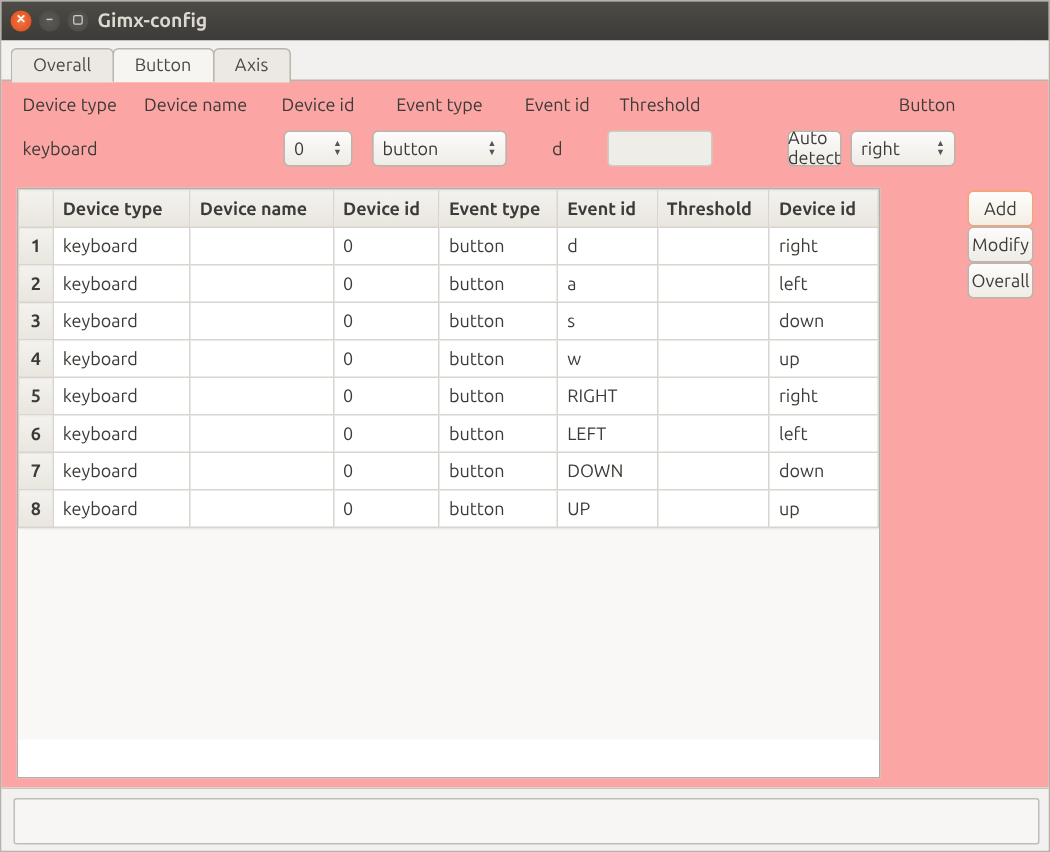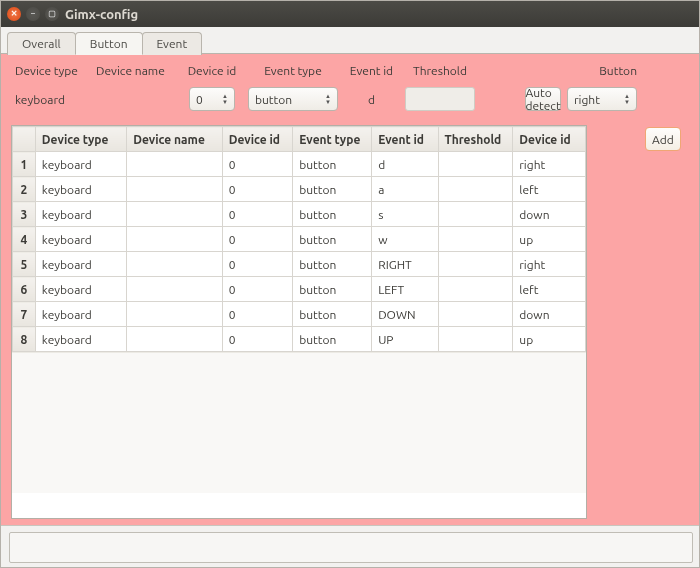--- a/index.html
+++ b/index.html
@@ -160,22 +160,22 @@
     font-weight: bold;
     width: 18px;
   }
   table.grid td { background:#fff; }
   table.grid td.rownum { font-weight: bold; }
   .grid-spacer { height: 140px; background:#f9f8f6; border-top:1px solid #eceae4;}
 
   .sidebuttons {
     width: 88px;
     display: flex;
-    flex-direction: row;
-    gap: 12px;
+    flex-direction: column;
+    gap: 0;
     padding-top: 2px;
     text-align: right;
   }
 
   
   .statusbar {
     border-top: 1px solid #c8c5bd;
     height: 42px;
     background: #f2f1ef;
     padding: 6px 8px;
@@ -205,21 +205,21 @@
       <div class="win-btn win-max">
           <span>▢</span>
         </div>
     </div>
     <div>Gimx-config</div>
   </div>
 
   <div class="tabbar">
     <div class="tab">Overall</div>
     <div class="tab active">Button</div>
-    <div class="tab">Event</div>
+    <div class="tab">Axis</div>
   </div>
   <div class="tabcontent-border"></div>
 
   <div class="content">
 
     <div class="form-row labels">
       <div>Device type</div>
       <div>Device name</div>
       <div class="cell-center">Device id</div>
       <div class="cell-center">Event type</div>
@@ -363,21 +363,21 @@
                 <td>UP</td>
                 <td></td>
                 <td>up</td>
               </tr>
             </tbody>
         </table>
         <div class="grid-spacer"></div>
       </div>
       <div class="sidebuttons">
         <div class="btn primary">Add</div>
-        <div class="btn">Event</div>
+        <div class="btn">Modify</div>
         <div class="btn">Overall</div>
       </div>
     </div>
 
   </div>
 
   <div class="statusbar">
     <div class="statusbar-inner"></div>
   </div>
 </div>

